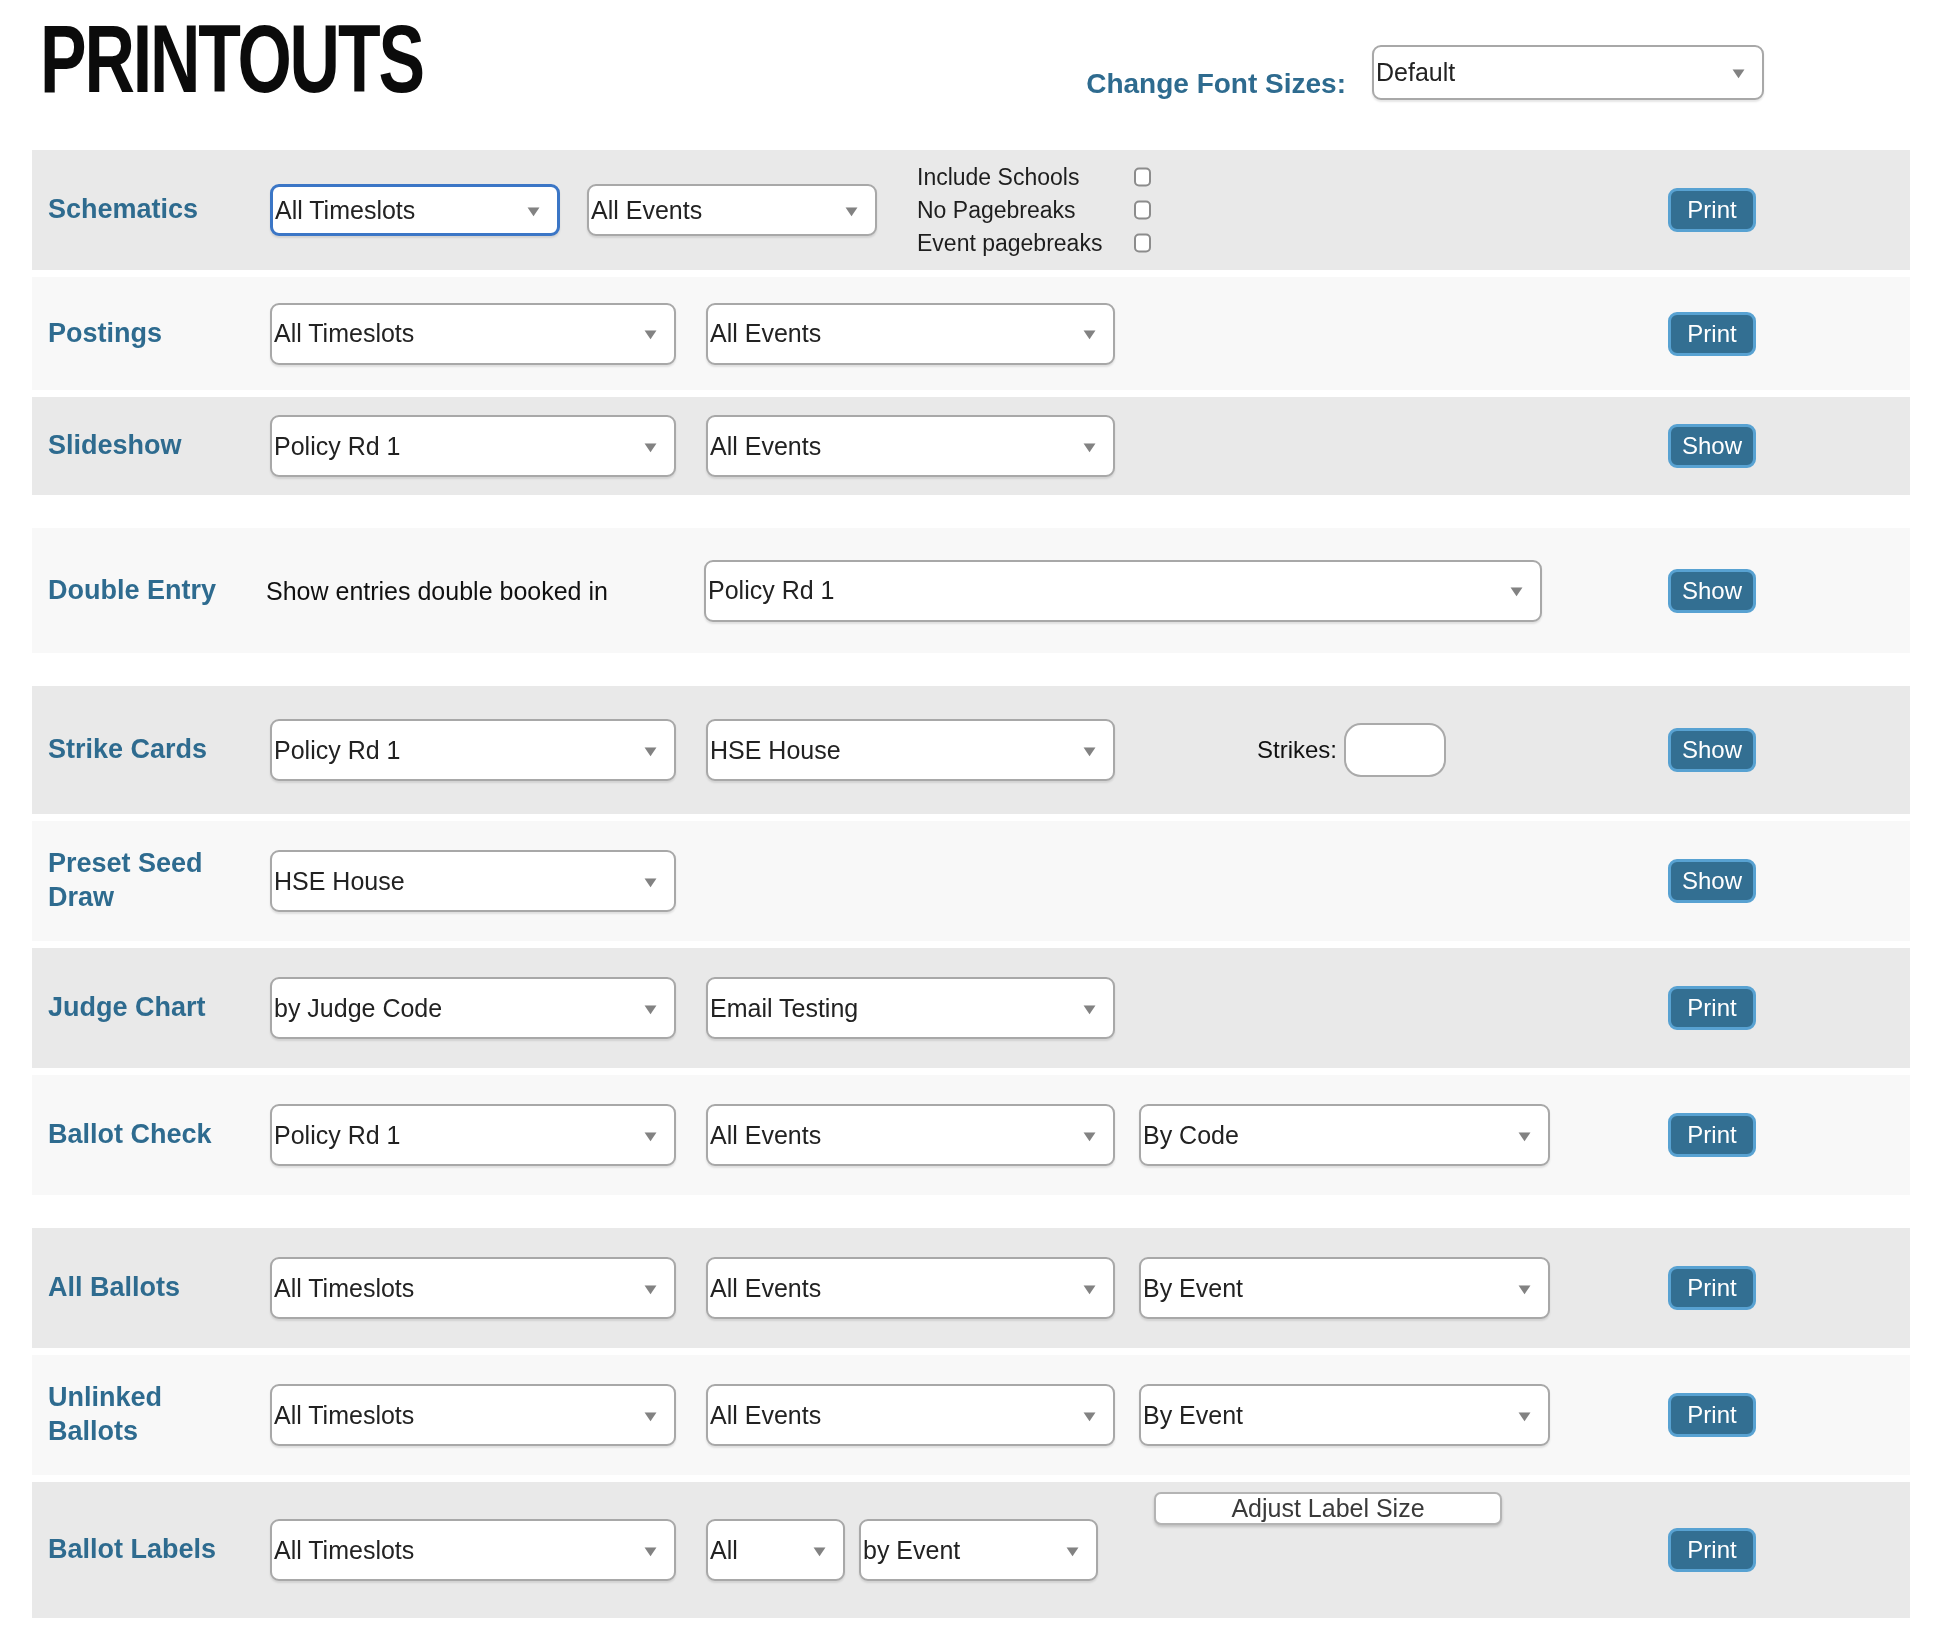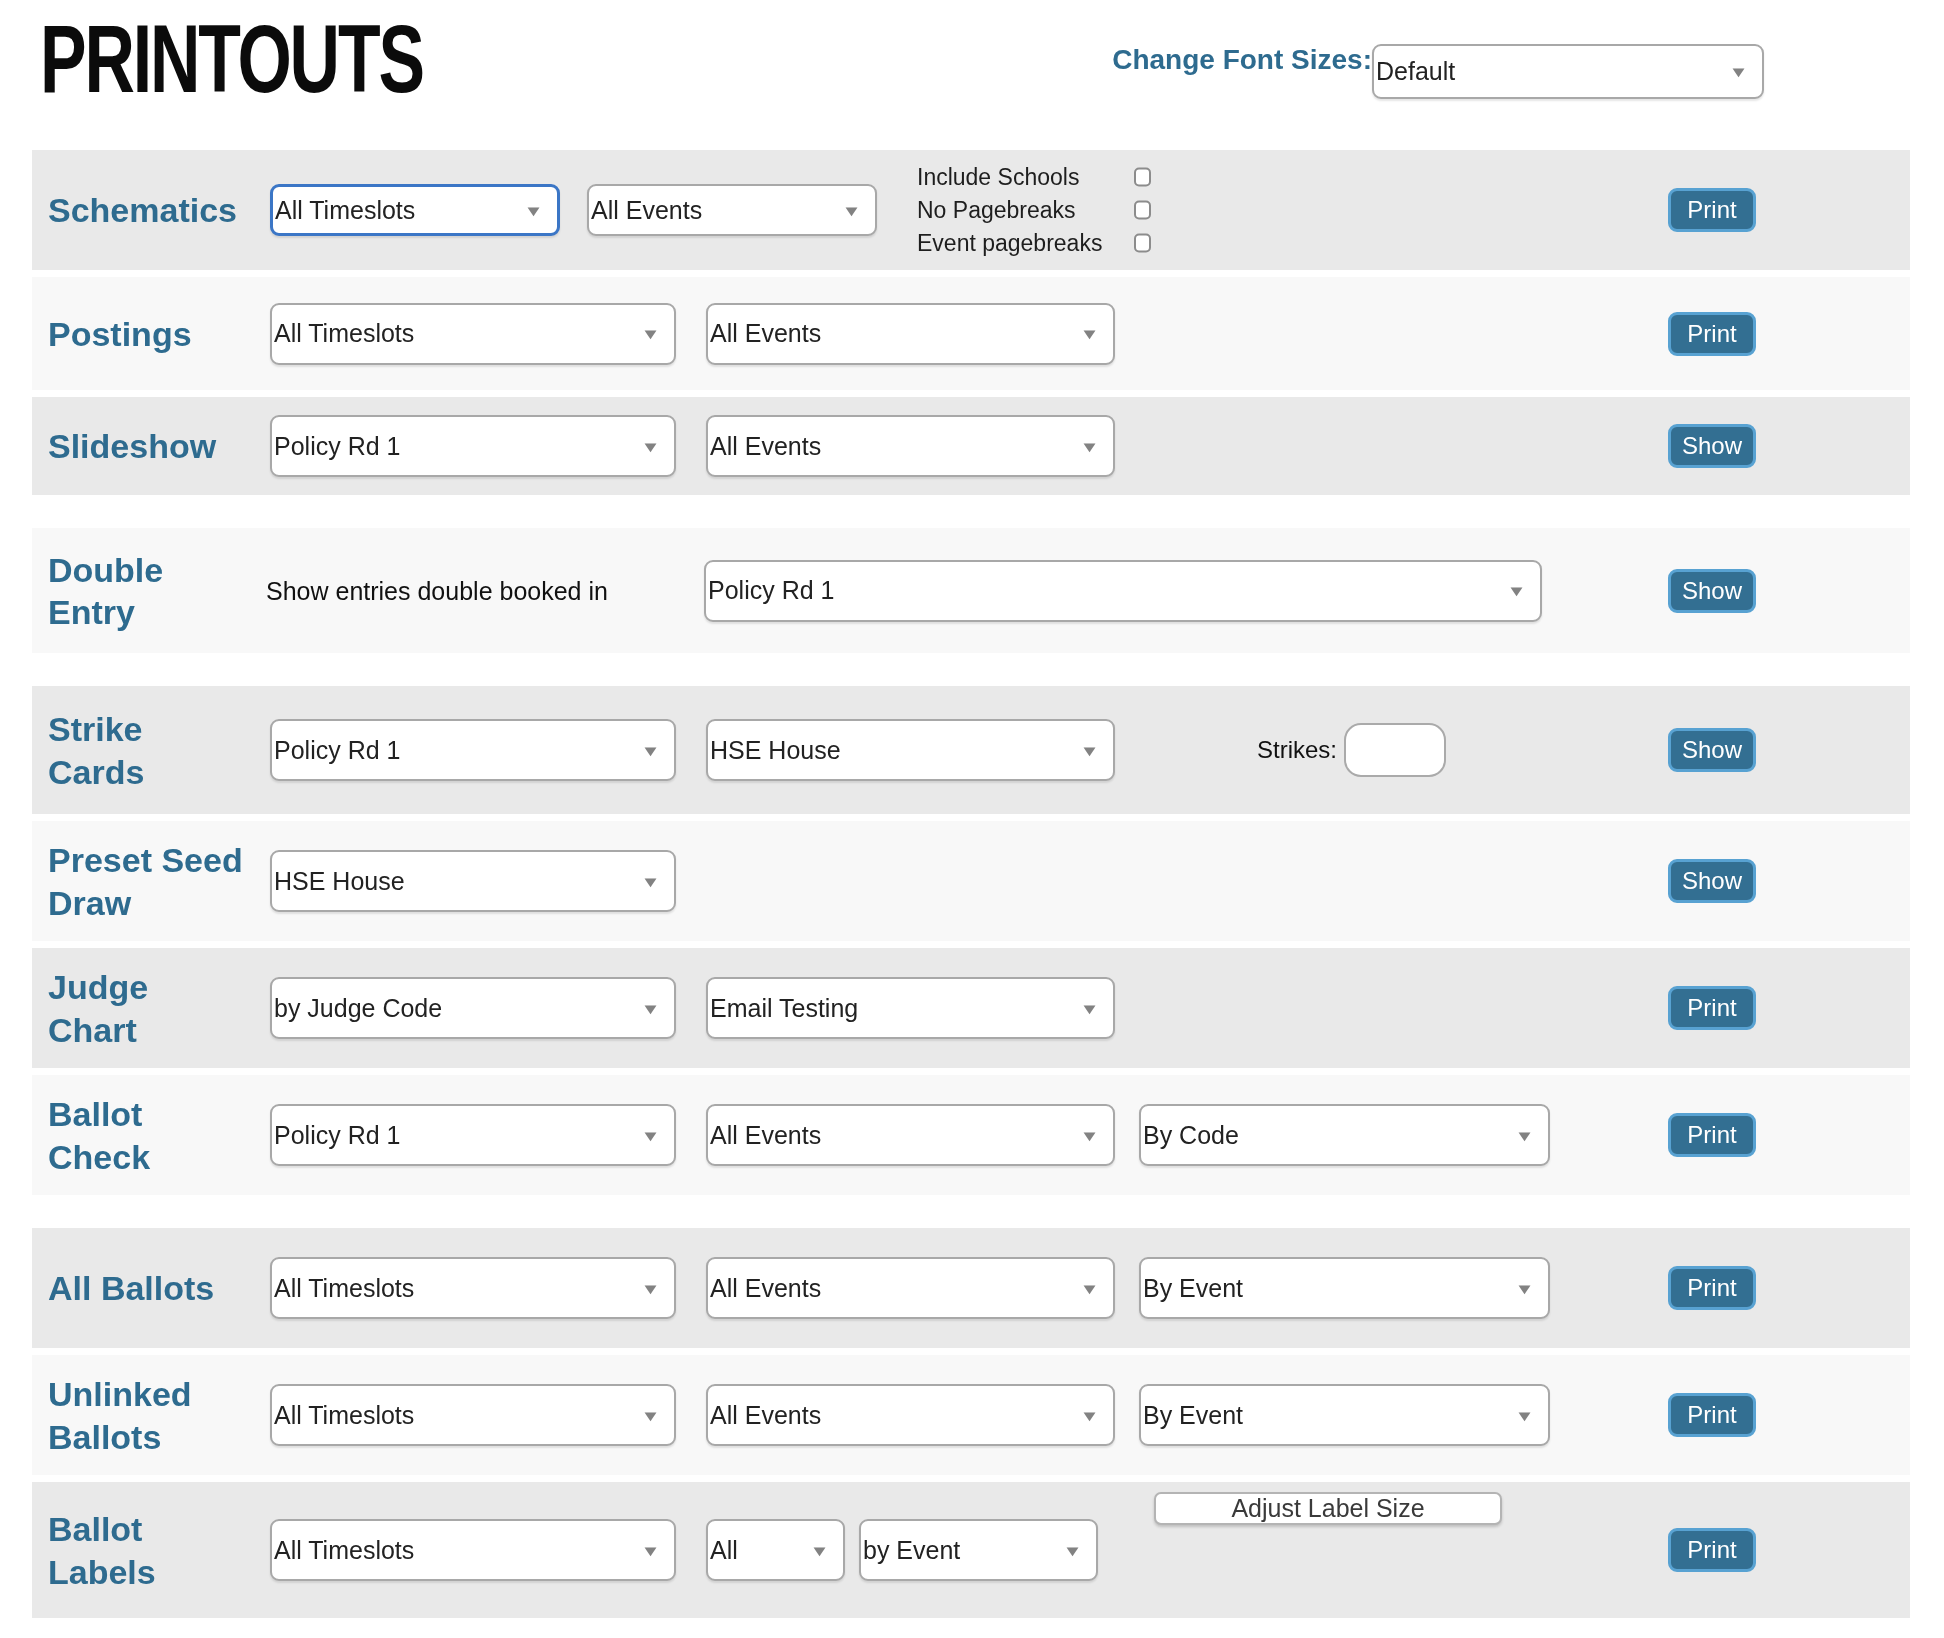--- a/index.html
+++ b/index.html
@@ -6,33 +6,33 @@
   body { width:1944px; font-family:"Liberation Sans", sans-serif; -webkit-font-smoothing:antialiased; }
   .container { width:1944px; box-sizing:border-box; padding:0 34px 20px 32px; }
 
   
   .header { position:relative; height:150px; }
   .page-title {
     position:absolute; left:8px; top:10px;
     font-size:97px; font-weight:bold; line-height:1; letter-spacing:-3px; color:#0b0b0b;
     transform:scaleX(0.72); transform-origin:left top; white-space:nowrap;
   }
-  .header-controls { position:absolute; top:44px; right:146px; height:56px; display:flex; align-items:flex-start; }
+  .header-controls { position:absolute; top:44px; right:146px; height:56px; display:flex; align-items:flex-end; gap:26px; }
   .header-label { color:#2e6b8f; font-weight:bold; font-size:28px; white-space:nowrap; }
 
   
   .row { position:relative; margin-bottom:7px; }
   .row.bg-gray  { background:#e9e9e9; }
   .row.bg-light { background:#f8f8f8; }
   .row.group-end { margin-bottom:33px; }
   .row.last { margin-bottom:0; }
 
   .row-label {
     position:absolute; left:16px; top:50%; transform:translateY(-50%);
-    width:196px; font-size:34px; font-weight:bold; color:#2e6b8f; line-height:1.25;
+    width:196px; font-size:27px; font-weight:bold; color:#2e6b8f; line-height:1.25;
   }
 
   
   .dd {
     background:#ffffff; border:2px solid #a8a8a8; border-radius:9px;
     display:flex; align-items:center; justify-content:space-between;
     padding:0 16px 0 2px; box-sizing:border-box;
     font-size:25px; color:#222222; height:62px;
     box-shadow:0 2px 2px rgba(0,0,0,0.10);
     white-space:nowrap; overflow:hidden;

